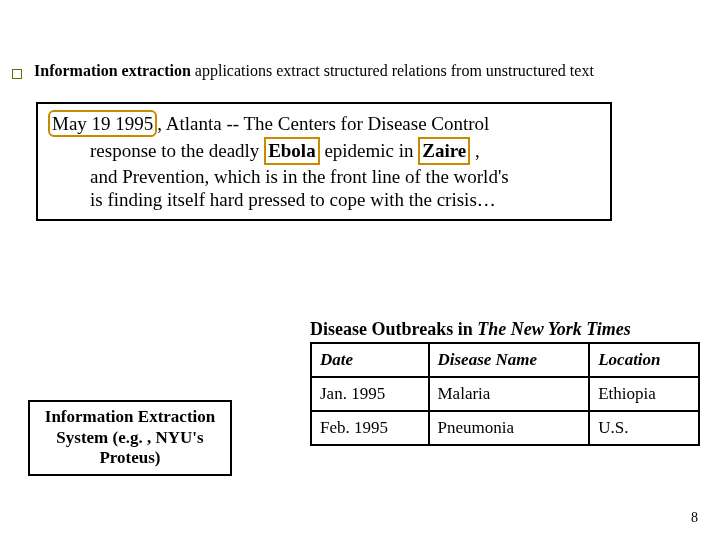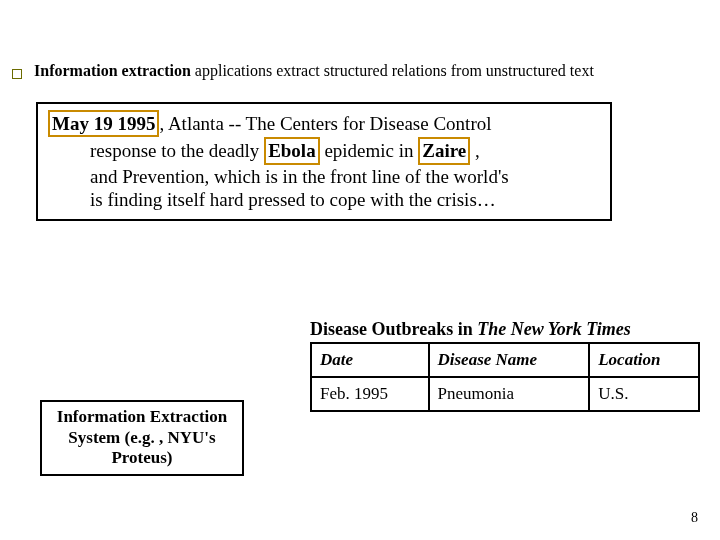--- a/index.html
+++ b/index.html
@@ -56,26 +56,26 @@
     font-size: 19px;
     line-height: 1.22;
     position: relative;
   }
   .hl {
     display: inline-block;
     border: 2px solid #c98a00;
     padding: 0 2px;
     font-weight: 700;
   }
-  .hl.plain { font-weight: 700; }
+  .hl.plain { font-weight: 400; border-radius: 6px; }
   .indent { padding-left: 42px; display: block; }
 
   .ies-box {
     position: absolute;
-    left: 40px;
+    left: 28px;
     top: 400px;
     width: 204px;
     height: 76px;
     border: 2px solid #000;
     background: #fff;
     display: flex;
     align-items: center;
     justify-content: center;
     text-align: center;
     font-size: 17px;
@@ -151,20 +151,25 @@
   </div>
 
   <table class="out-table">
     <tbody>
         <tr>
       <th>Date</th>
       <th>Disease Name</th>
       <th>Location</th>
     </tr>
     <tr>
+      <td>Jan. 1995</td>
+      <td>Malaria</td>
+      <td>Ethiopia</td>
+    </tr>
+    <tr>
       <td>Feb. 1995</td>
       <td>Pneumonia</td>
       <td>U.S.</td>
     </tr>
   </tbody>
     </table>
 
   <div class="pagenum">8</div>
 </div>
 

